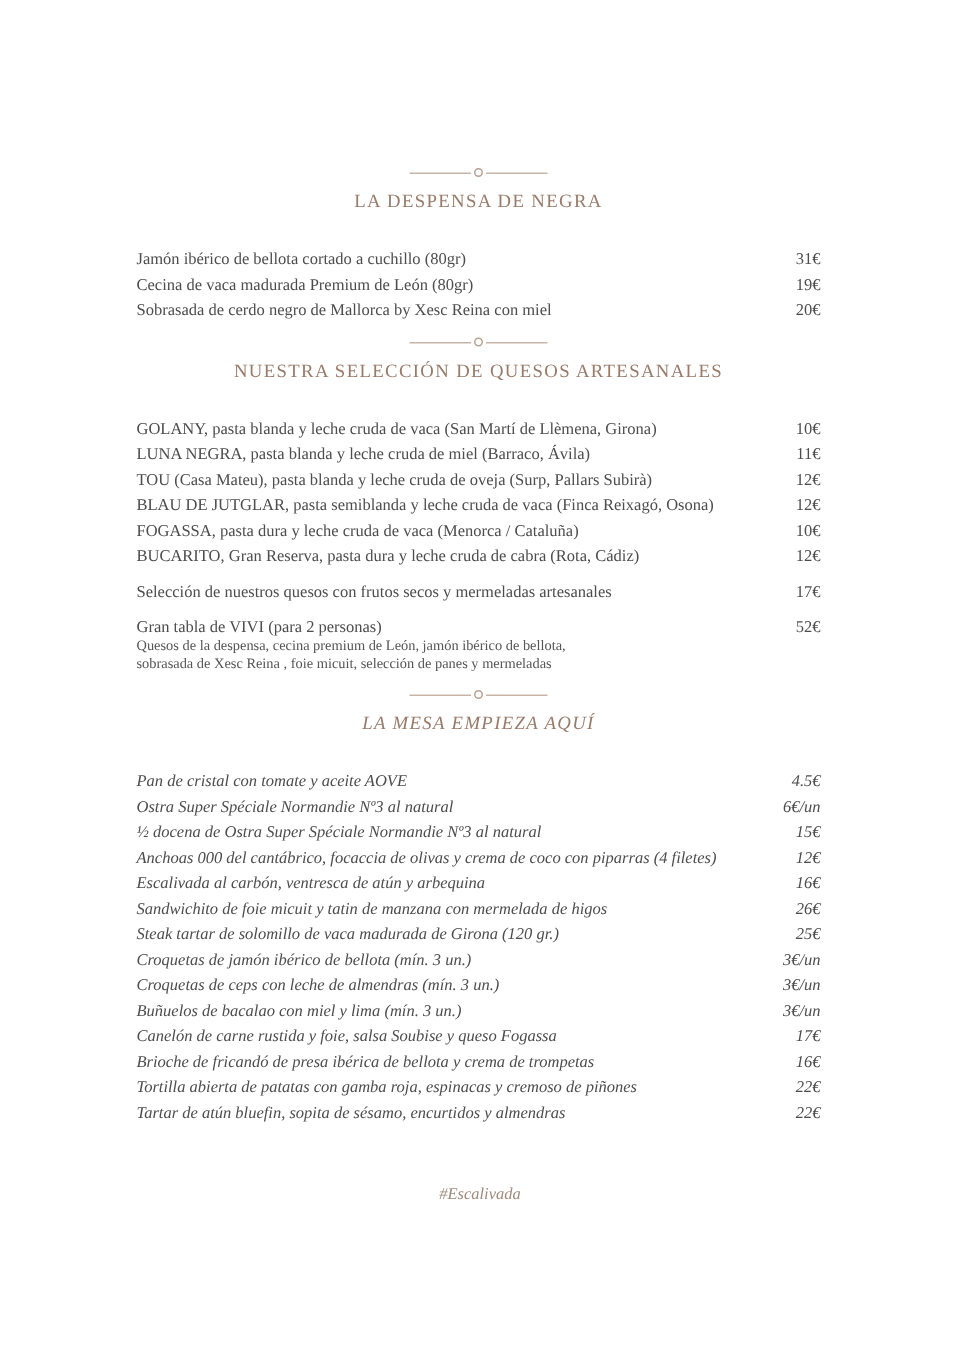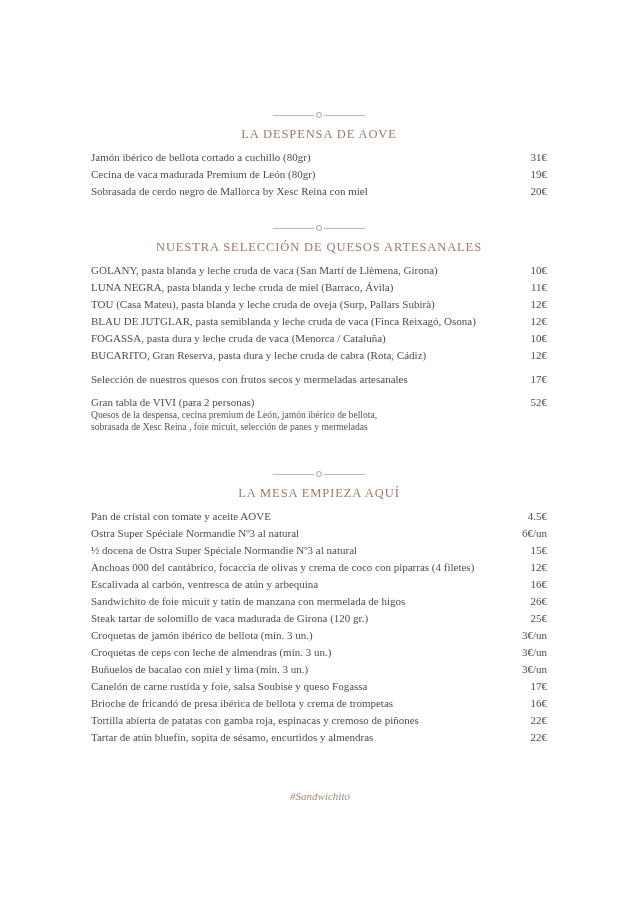--- a/index.html
+++ b/index.html
@@ -33,21 +33,21 @@
     .heading {
       text-align: center;
       font-family: "Liberation Serif", "DejaVu Serif", serif;
       font-size: 12.5px;
       letter-spacing: 0.9px;
       color: #9a7a68;
       margin-top: 6px;
       height: 18px;
       line-height: 18px;
     }
-    .rows { margin-top: 6px; }
+    .rows { margin-top: 22px; }
     .row {
       display: flex; justify-content: space-between; align-items: baseline;
       font-family: "Liberation Serif", "DejaVu Serif", serif;
       font-size: 11px;
       line-height: 17px;
       height: 17px;
       color: #4d4d4d;
       white-space: nowrap;
     }
     .row .price { text-align: center; }
@@ -72,21 +72,21 @@
 <body>
 
 <div class="page">
 
   <div class="section" style="top:111px;">
     <div class="divider">
       <span class="line-l"></span>
         <span class="dot"></span>
         <span class="line-r"></span>
     </div>
-    <div class="heading">LA DESPENSA DE AOVE</div>
+    <div class="heading">LA DESPENSA DE NEGRA</div>
     <div class="rows">
       <div class="row">
         <span>Jamón ibérico de bellota cortado a cuchillo (80gr)</span>
         <span class="price">31€</span>
       </div>
       <div class="row">
         <span>Cecina de vaca madurada Premium de León (80gr)</span>
         <span class="price">19€</span>
       </div>
       <div class="row">
@@ -136,21 +136,21 @@
         <span>Gran tabla de VIVI (para 2 personas)</span>
         <span class="price">52€</span>
       </div>
       <div class="desc">
         <div>Quesos de la despensa, cecina premium de León, jamón ibérico de bellota,</div>
         <div>sobrasada de Xesc Reina , foie micuit, selección de panes y mermeladas</div>
       </div>
     </div>
   </div>
 
-  <div class="section" style="top:470px;">
+  <div class="section" style="top:459px;font-style:italic;">
     <div class="divider">
       <span class="line-l"></span>
         <span class="dot"></span>
         <span class="line-r"></span>
     </div>
     <div class="heading">LA MESA EMPIEZA AQUÍ</div>
     <div class="rows">
       <div class="row">
         <span>Pan de cristal con tomate y aceite AOVE</span>
         <span class="price">4.5€</span>
@@ -203,14 +203,14 @@
         <span>Tortilla abierta de patatas con gamba roja, espinacas y cremoso de piñones</span>
         <span class="price">22€</span>
       </div>
       <div class="row">
         <span>Tartar de atún bluefin, sopita de sésamo, encurtidos y almendras</span>
         <span class="price">22€</span>
       </div>
     </div>
   </div>
 
-  <div class="hashtag">#Sandwichito</div>
+  <div class="hashtag">#Escalivada</div>
 </div>
 
 </body></html>

